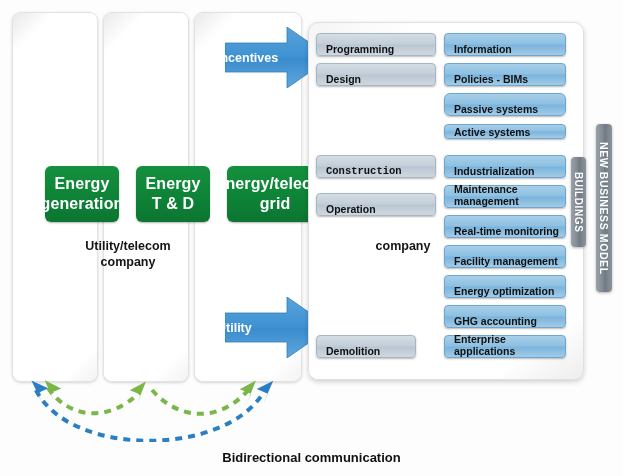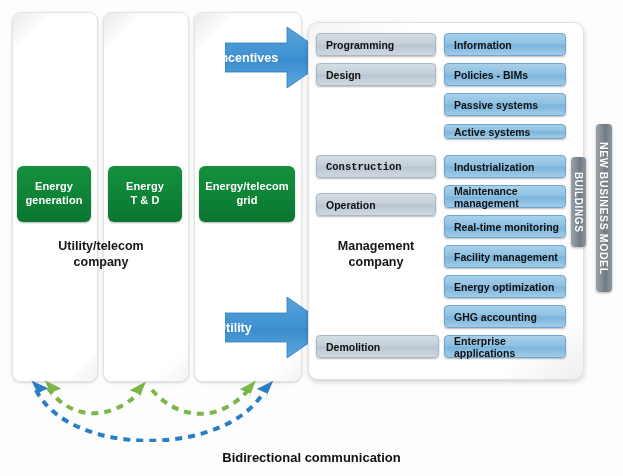--- a/index.html
+++ b/index.html
@@ -25,28 +25,29 @@
   }
 
   
   .greenbox{
     position:absolute;
     background:linear-gradient(180deg,#15903e 0%,#0e8337 55%,#0c7531 100%);
     border-radius:6px;
     box-shadow:0 1px 2px rgba(0,0,0,.3);
     color:#ffffff;
     display:flex;align-items:center;justify-content:center;text-align:center;
-    font-size:11px;font-weight:bold;line-height:1.25;
+    font-size:16px;font-weight:bold;line-height:1.25;
     letter-spacing:.1px;
+    margin-left:28px;
   }
 
   
   .plainlabel{
     position:absolute;text-align:center;
-    font-size:12.5px;font-weight:bold;color:#151515;line-height:1.3;
+    font-size:12.5px;font-weight:bold;color:#151515;line-height:1.3;padding-left:27px;
   }
 
   
   .bigarrow{position:absolute;padding-left:20px;}
   .bigarrow svg{display:block;}
   .bigarrow .atext{
     position:absolute;left:0;top:0;
     color:#ffffff;font-size:12.5px;font-weight:bold;
     display:flex;align-items:center;
     padding-left:12px;
@@ -59,21 +60,21 @@
     border:1px solid #e0e0e0;
     border-radius:10px;
     box-shadow:0 2px 5px rgba(0,0,0,.18);
   }
 
   
   .chip{
     position:absolute;
     border-radius:4px;
     font-size:10.5px;font-weight:bold;color:#101010;
-    display:flex;align-items:center;
+    display:flex;align-items:flex-end;
     padding-left:9px;
     box-shadow:0 1px 2px rgba(0,0,0,.28);
     box-sizing:border-box;
   }
   .chip.gray{
     background:linear-gradient(180deg,#d4dde4 0%,#c3ced8 48%,#b9c6d2 52%,#cfd8e0 100%);
     border:1px solid #aab6c2;
   }
   .chip.blue{
     background:linear-gradient(180deg,#a8cfe8 0%,#8dc0e2 48%,#7ab4dc 52%,#a2cbe6 100%);
@@ -185,36 +186,35 @@
   </div>
   <div class="chip gray" style="left:316px;top:63px;width:120px;height:23px;">
     <span>Design</span>
   </div>
   <div class="chip gray" style="left:316px;top:155px;width:120px;height:23px;font-family:Liberation Mono, monospace;">
     <span>Construction</span>
   </div>
   <div class="chip gray" style="left:316px;top:193px;width:120px;height:23px;">
     <span>Operation</span>
   </div>
-  <div class="chip gray" style="left:316px;top:335px;width:123px;height:23px;">
+  <div class="chip gray" style="left:316px;top:335px;width:100px;height:23px;">
     <span>Demolition</span>
   </div>
 
   <div class="plainlabel" style="left:316px;top:238px;width:120px;">
-    <div>Management</div>
     <div>company</div>
   </div>
 
   <div class="chip blue" style="left:444px;top:33px;width:122px;height:23px;">
     <span>Information</span>
   </div>
   <div class="chip blue" style="left:444px;top:63px;width:122px;height:23px;">
     <span>Policies - BIMs</span>
   </div>
-  <div class="chip blue" style="left:444px;top:93px;width:122px;height:23px;">
+  <div class="chip blue" style="left:444px;top:93px;width:122px;height:23px;border-radius:6px;">
     <span>Passive systems</span>
   </div>
   <div class="chip blue" style="left:444px;top:124px;width:122px;height:15px;">
     <span>Active systems</span>
   </div>
   <div class="chip blue" style="left:444px;top:155px;width:122px;height:23px;">
     <span>Industrialization</span>
   </div>
   <div class="chip blue" style="left:444px;top:185px;width:122px;height:23px;">
     <span>Maintenance management</span>

